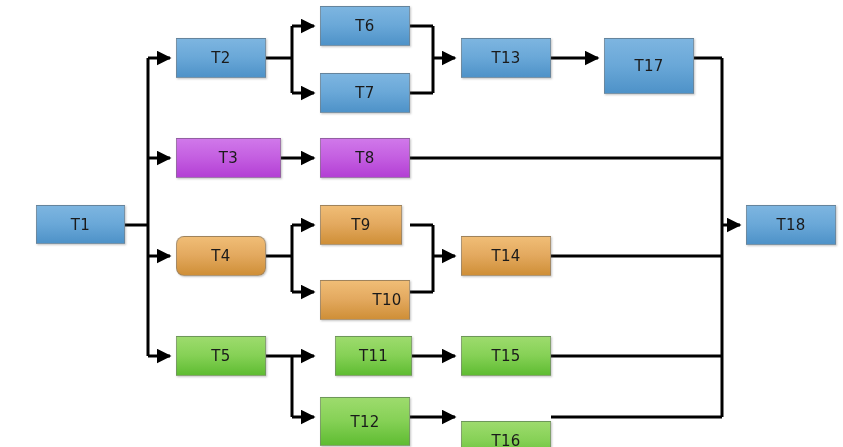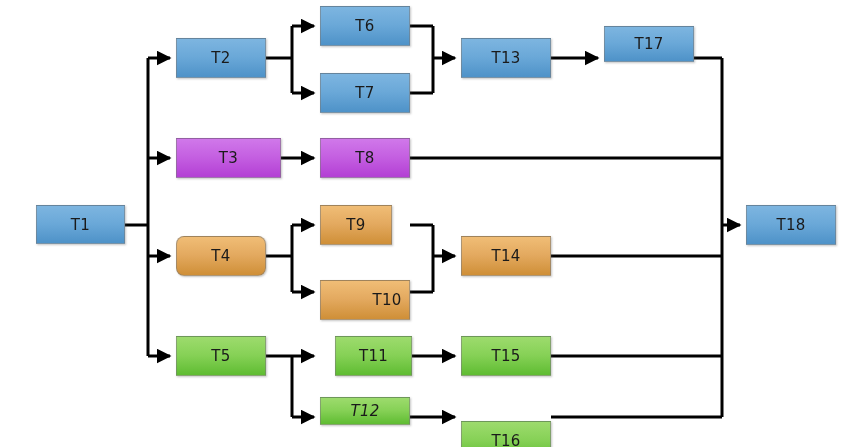--- a/index.html
+++ b/index.html
@@ -120,44 +120,44 @@
     </div>
   <div class="node c-blue" style="left:320px;top:6px;width:90px;height:40px;">
       <span>T6</span>
     </div>
   <div class="node c-blue" style="left:320px;top:73px;width:90px;height:40px;">
       <span>T7</span>
     </div>
   <div class="node c-purple" style="left:320px;top:138px;width:90px;height:40px;">
       <span>T8</span>
     </div>
-  <div class="node c-orange" style="left:320px;top:205px;width:72px;height:40px;text-align:right;">
+  <div class="node c-orange" style="left:320px;top:205px;width:82px;height:40px;text-align:right;">
       <span>T9</span>
     </div>
   <div class="node c-orange" style="left:320px;top:280px;width:90px;height:40px;padding-left:44px;">
       <span>T10</span>
     </div>
   <div class="node c-green" style="left:335px;top:336px;width:77px;height:40px;">
       <span>T11</span>
     </div>
-  <div class="node c-green" style="left:320px;top:397px;width:90px;height:28px;font-style:italic;">
+  <div class="node c-green" style="left:320px;top:397px;width:90px;height:49px;">
       <span>T12</span>
     </div>
   <div class="node c-blue" style="left:461px;top:38px;width:90px;height:40px;">
       <span>T13</span>
     </div>
   <div class="node c-orange" style="left:461px;top:236px;width:90px;height:40px;">
       <span>T14</span>
     </div>
   <div class="node c-green" style="left:461px;top:336px;width:90px;height:40px;">
       <span>T15</span>
     </div>
   <div class="node c-green" style="left:461px;top:397px;width:90px;height:40px;margin-top:24px;">
       <span>T16</span>
     </div>
-  <div class="node c-blue" style="left:604px;top:26px;width:90px;height:36px;">
+  <div class="node c-blue" style="left:604px;top:38px;width:90px;height:56px;">
       <span>T17</span>
     </div>
   <div class="node c-blue" style="left:746px;top:205px;width:90px;height:40px;text-align:center;">
       <span>T18</span>
     </div>
 
 </div>
 
 </body></html>

